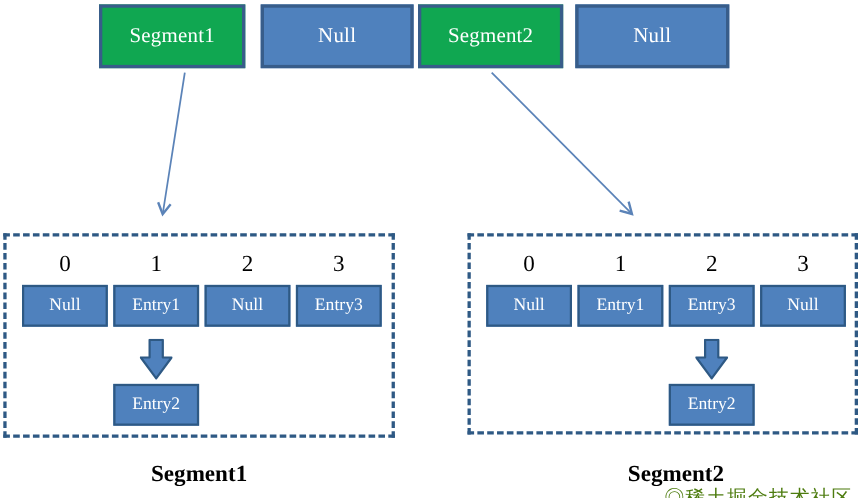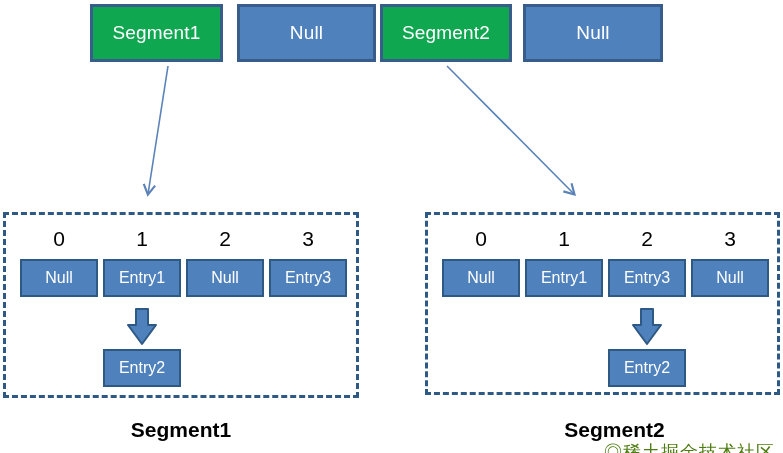--- a/index.html
+++ b/index.html
@@ -1,18 +1,18 @@
 <!DOCTYPE html>
 <html><head>
 <meta charset="utf-8">
 <style>
   html,body{margin:0;padding:0;background:#fff;}
   .canvas{
     position:relative;width:783px;height:453px;background:#ffffff;
-    font-family:Liberation Sans, sans-serif;overflow:hidden;
+    font-family:Liberation Serif, serif;overflow:hidden;
   }
   
   .tbox{
     position:absolute;top:4px;height:58px;box-sizing:border-box;
     border:3px solid #385D8A;color:#ffffff;
     display:flex;align-items:center;justify-content:center;
     font-size:19px;letter-spacing:0.2px;
   }
   .green{background:#10A751;}
   .blue{background:#4F81BD;}

